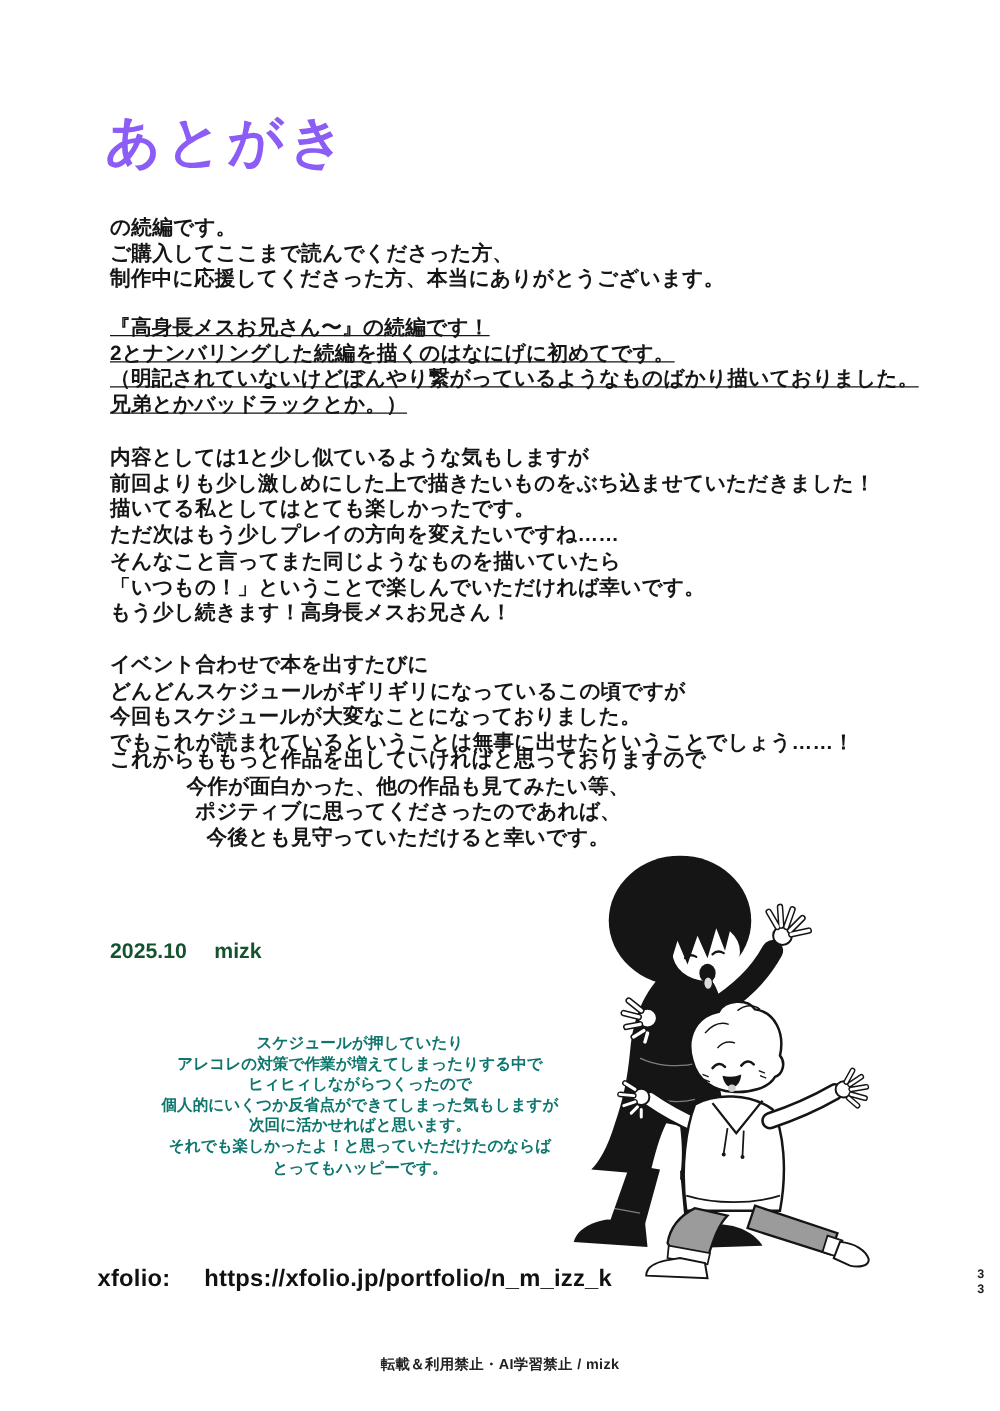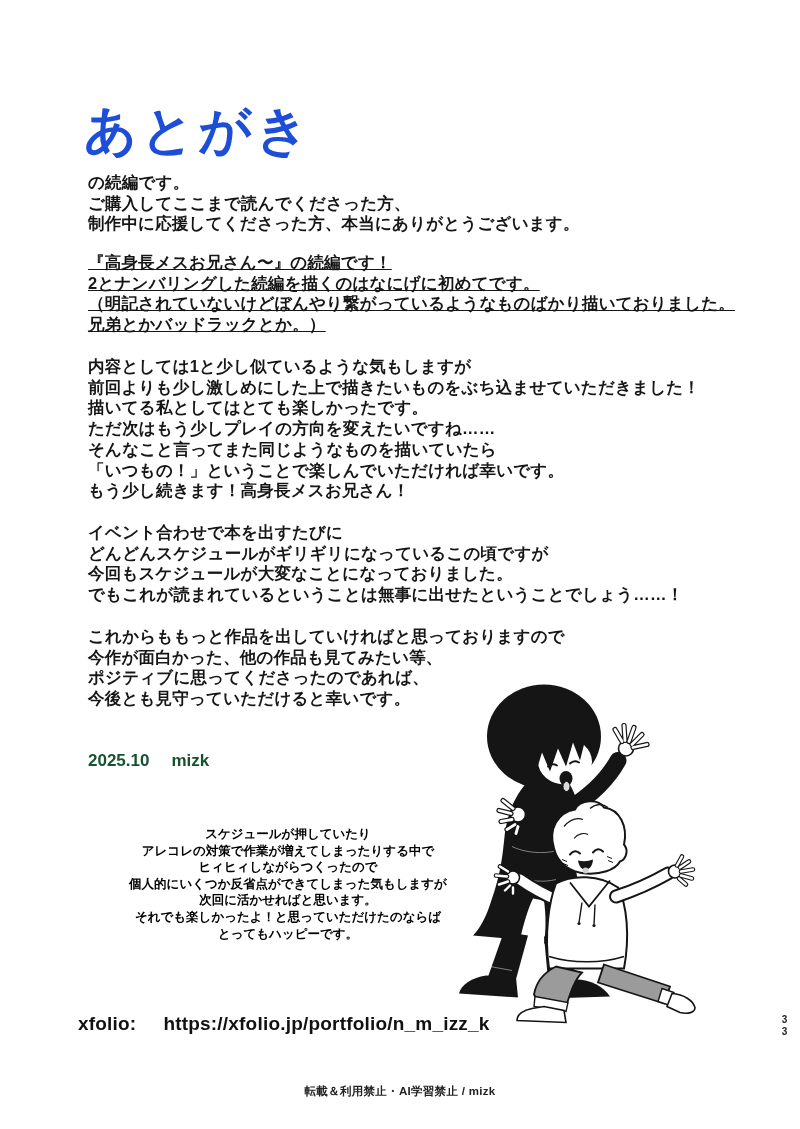--- a/index.html
+++ b/index.html
@@ -7,49 +7,49 @@
   body {
     width: 800px; height: 1129px;
     position: relative;
     font-family: "Liberation Sans", "DejaVu Sans", sans-serif;
     color: #151515;
     overflow: hidden;
   }
   .page { position: absolute; inset: 0; background: #ffffff; }
 
   .title {
-    position: absolute; left: 84px; top: 96px;
-    font-size: 52px; font-weight: 900; letter-spacing: 4px;
-    color: #1d4ed8;
+    position: absolute; left: 84px; top: 84px;
+    font-size: 44px; font-weight: 900; letter-spacing: 4px;
+    color: #8b5cf6;
   }
 
   .para {
     position: absolute; left: 88px;
     font-size: 16.5px; line-height: 20.7px;
     font-weight: 600;
     white-space: pre-line;
     letter-spacing: 0.2px;
     color: #161616;
   }
   .p1 { top: 172px; }
   .p2 { top: 252px; text-decoration: underline; }
   .p3 { top: 356px; }
   .p4 { top: 522px; }
-  .p5 { top: 626px; }
+  .p5 { top: 598px; text-align: center; }
 
   .dateline {
     position: absolute; left: 88px; top: 751px;
     font-size: 17px; font-weight: 600; color: #14532d;
   }
   .dateline .author { margin-left: 22px; }
 
   .side-note {
     position: absolute; left: 88px; top: 826px; width: 400px;
     font-size: 12.5px; line-height: 16.6px; font-weight: 600;
-    text-align: center; white-space: pre-line; color: #000000;
+    text-align: center; white-space: pre-line; color: #0f766e;
   }
 
   .illustration {
     position: absolute; left: 432px; top: 676px;
     width: 275px; height: 356px;
   }
 
   .xfolio-line {
     position: absolute; left: 78px; top: 1013px;
     font-size: 19px; font-weight: bold; letter-spacing: 0.2px;

